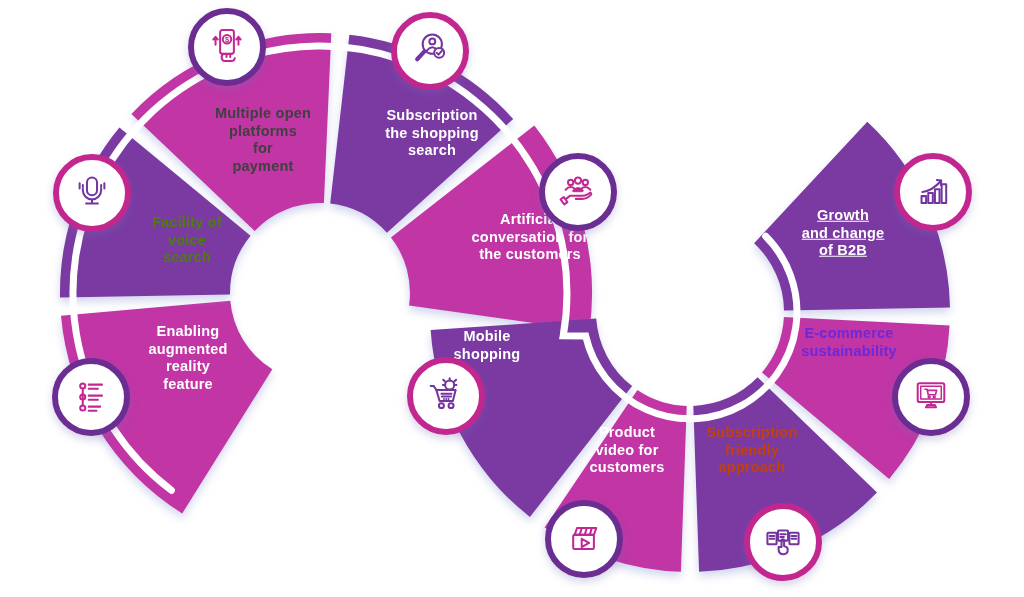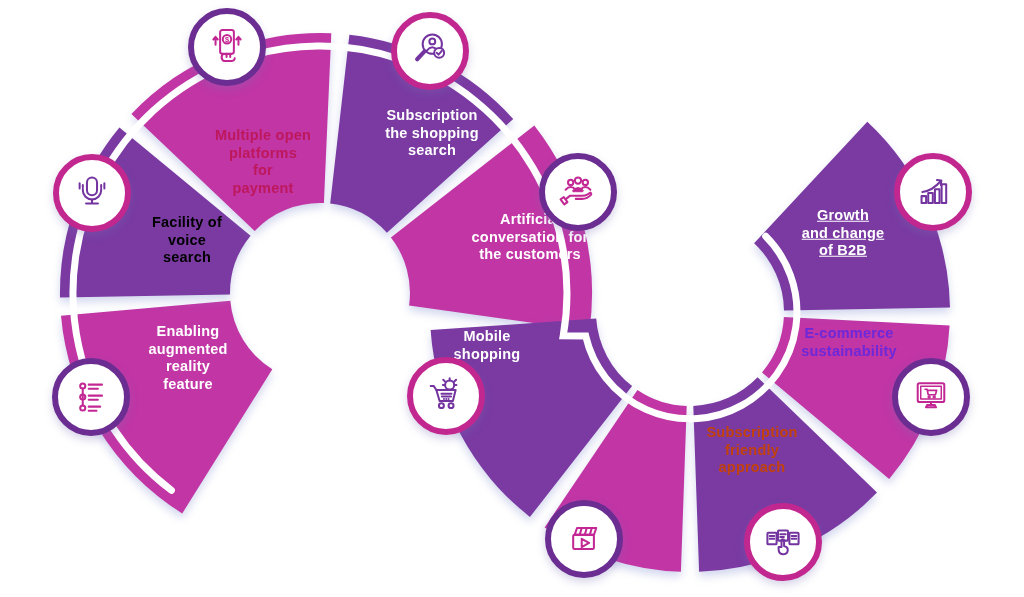--- a/index.html
+++ b/index.html
@@ -40,35 +40,38 @@
       <path d="M 693.3 405.9 A 94 94 0 0 0 757.6 377.3 L 877.0 492.6 A 260 260 0 0 1 699.1 571.8 Z" fill="#7A3AA2" class="seg"></path>
       <path d="M 762.0 372.4 A 94 94 0 0 0 783.9 316.9 L 949.6 325.6 A 260 260 0 0 1 889.2 479.1 Z" fill="#C135A5" class="seg"></path>
       <path d="M 784.0 310.4 A 94 94 0 0 0 754.1 243.3 L 867.3 121.8 A 260 260 0 0 1 950.0 307.5 Z" fill="#7A3AA2" class="seg"></path>
       <path d="M 171.4 490.3 A 247 247 0 1 1 563.2 335.9 L 585.7 336.1 A 107 107 0 1 0 765.7 236.3" class="spine" stroke="#FFFFFF" stroke-width="7"></path>
     </svg>
 
   <div class="seg-label" style="left: 188px; top: 358px; color: rgb(255, 255, 255);">Enabling
 augmented
 reality
 feature</div>
-  <div class="seg-label" style="left: 187px; top: 240px; color: #000000;">Facility of
+  <div class="seg-label" style="left: 187px; top: 240px; color: #4d7c0f;">Facility of
 voice
 search</div>
-  <div class="seg-label" style="left: 263px; top: 140px; color: #be185d; margin-top: 22px;">Multiple open
+  <div class="seg-label" style="left: 263px; top: 140px; color: #404040;">Multiple open
 platforms
 for
 payment</div>
   <div class="seg-label" style="left: 432px; top: 133px; color: rgb(255, 255, 255);">Subscription
 the shopping
 search</div>
   <div class="seg-label" style="left: 530px; top: 237px; color: rgb(255, 255, 255);">Artificial
 conversation for
 the customers</div>
   <div class="seg-label" style="left: 487px; top: 345px; color: rgb(255, 255, 255);">Mobile
 shopping</div>
+  <div class="seg-label" style="left: 627px; top: 450px; color: rgb(255, 255, 255);">Product
+video for
+customers</div>
   <div class="seg-label" style="left: 752px; top: 450px; color: #c2410c;">Subscription
 friendly
 approach</div>
   <div class="seg-label" style="left: 849px; top: 342px; color: #6d28d9;">E-commerce
 sustainability</div>
   <div class="seg-label" style="left: 843px; top: 233px; color: rgb(255, 255, 255); text-decoration: underline;">Growth
 and change
 of B2B</div>
 
   <div class="icon-badge" style="left: 52px; top: 358px; border-color: rgb(107, 45, 145); color: rgb(194, 39, 147);">

